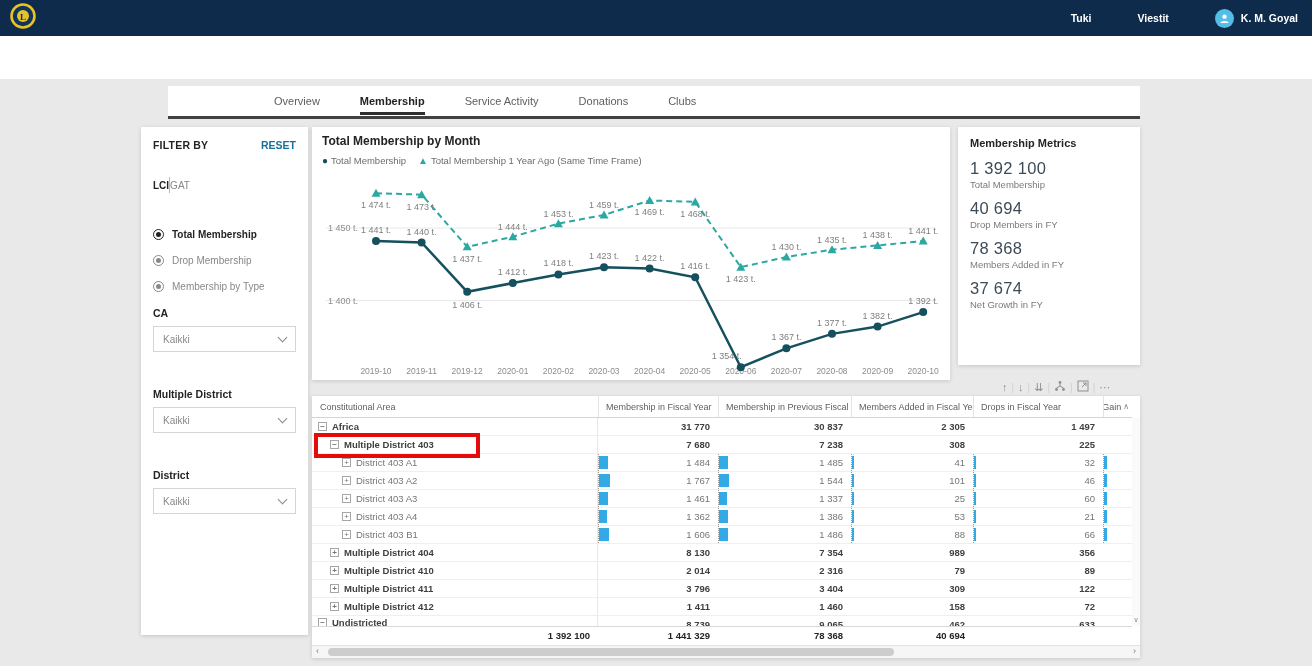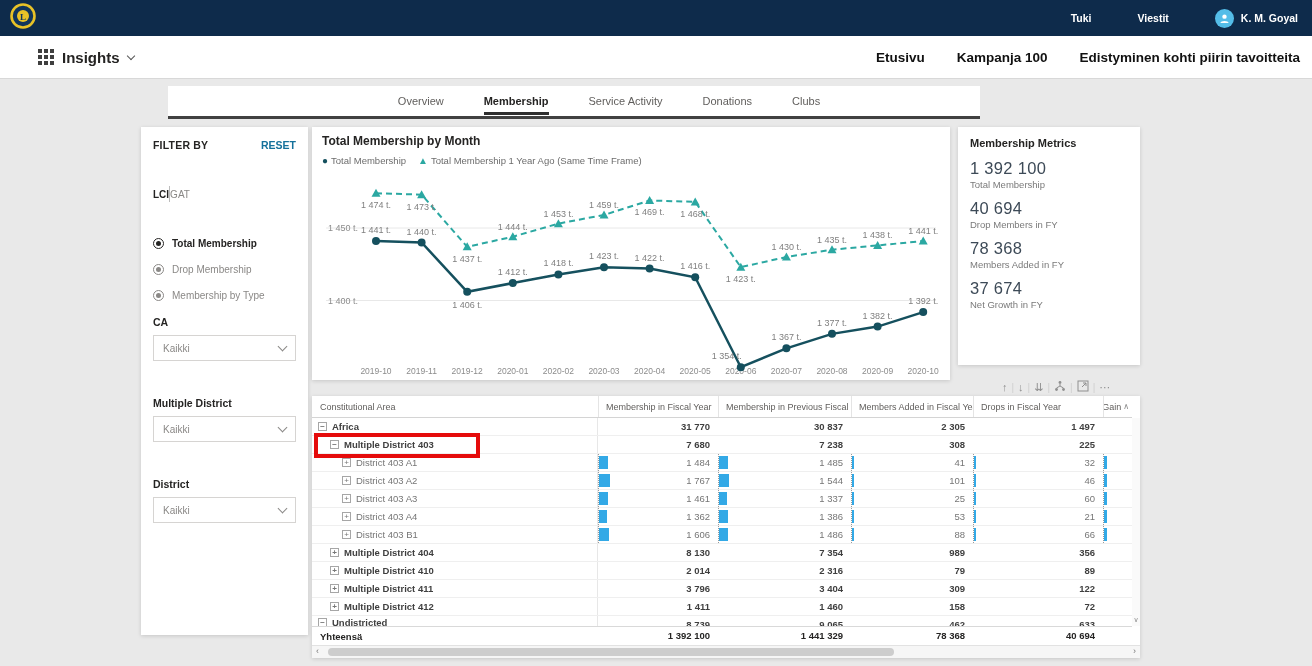--- a/index.html
+++ b/index.html
@@ -23,35 +23,35 @@
   .appnav-left { display:flex; align-items:center; gap:8px; cursor:pointer; }
   .grid-icon { display:grid; grid-template-columns:repeat(3,4px); grid-gap:2px; }
   .grid-icon i { width:4px; height:4px; background:#3f3f3f; }
   .app-title { font-size:15px; font-weight:700; color:#252423; }
   .chev { width:6px; height:6px; border-right:1.5px solid #555; border-bottom:1.5px solid #555;
     transform:rotate(45deg); margin-top:-3px; }
   .appnav-right { display:flex; align-items:center; gap:32px; }
   .appnav-right a { color:#111; font-size:13.5px; font-weight:700; text-decoration:none; cursor:pointer; }
 
   
-  .tabstrip { position:absolute; left:168px; top:86px; width:812px; height:33px; background:#fff;
-    border-bottom:3px solid #414141; display:flex; gap:40px; padding-left:70px; z-index:2;justify-content:center; }
+  .tabstrip { position:absolute; left:168px; top:86px; width:972px; height:33px; background:#fff;
+    border-bottom:3px solid #414141; display:flex; gap:40px; padding-left:106px; z-index:2; }
   .tab { font-size:11px; color:#605e5c; padding-top:9px; cursor:pointer; }
   .tab.active { color:#252423; font-weight:700; }
   .tab.active::after { content:""; display:block; height:3px; background:#2f2f2f; margin-top:5px; }
 
   
   .panel { position:absolute; background:#fff; box-shadow:0 1px 4px rgba(0,0,0,.15); z-index:2; }
 
   
   .filter-panel { left:141px; top:127px; width:167px; height:508px; padding:12px 12px; }
   .fp-head { display:flex; justify-content:space-between; align-items:center; }
   .fp-title { font-size:10.5px; font-weight:700; color:#252423; letter-spacing:.2px; }
   .fp-reset { font-size:10.5px; font-weight:700; color:#15719b; cursor:pointer;padding-left:19px; }
-  .fp-toggle { display:flex; align-items:center; margin-top:35px; }
+  .fp-toggle { display:flex; align-items:center; margin-top:26px; }
   .fp-toggle .on { font-size:10px; font-weight:700; color:#252423; cursor:pointer; }
   .fp-toggle .sep { width:1px; height:16px; background:#bcbcbc; }
   .fp-toggle .off { font-size:10px; color:#8a8886; cursor:pointer; }
   .radio-group { margin-top:36px; }
   .radio-row { display:flex; align-items:center; gap:8px; margin-bottom:15px; cursor:pointer; }
   .radio { width:11px; height:11px; border-radius:50%; border:1.5px solid #8a8886; position:relative; flex:0 0 auto; }
   .radio::after { content:""; position:absolute; left:2px; top:2px; width:5px; height:5px; border-radius:50%; background:#8a8886; }
   .radio-row.sel .radio { border-color:#252423; }
   .radio-row.sel .radio::after { background:#252423; }
   .radio-label { font-size:10px; color:#8a8886; }
@@ -144,42 +144,20 @@
           <svg width="11" height="11" viewBox="0 0 12 12">
             <circle cx="6" cy="4" r="2.4" fill="#fff"></circle>
             <path d="M1.5 11 C1.5 7.8 10.5 7.8 10.5 11 Z" fill="#fff"></path>
           </svg>
         </span>
         <span>K. M. Goyal</span>
       </div>
     </div>
   </header>
 
-  <nav class="appnav">
-    <div class="appnav-left">
-      <span class="grid-icon">
-          <i></i>
-          <i></i>
-          <i></i>
-          <i></i>
-          <i></i>
-          <i></i>
-          <i></i>
-          <i></i>
-          <i></i>
-        </span>
-      <span class="app-title">Insights</span>
-      <span class="chev"></span>
-    </div>
-    <div class="appnav-right" id="nav-links">
-        <a>Etusivu</a>
-        <a>Kampanja 100</a>
-        <a>Edistyminen kohti piirin tavoitteita</a>
-      </div>
-  </nav>
 
   <div class="tabstrip" id="tabstrip">
       <div class="tab">Overview</div>
       <div class="tab active">Membership</div>
       <div class="tab">Service Activity</div>
       <div class="tab">Donations</div>
       <div class="tab">Clubs</div>
     </div>
 
   <aside class="panel filter-panel">
@@ -529,21 +507,20 @@
             <span>Undistricted</span>
           </div>
           <div class="cell-num">8 739</div>
           <div class="cell-num">9 065</div>
           <div class="cell-num">462</div>
           <div class="cell-num">633</div>
           <div class="cell-num"></div>
         </div>
       </div>
     <div class="tfoot" id="tfoot">
-        <div class="cell-label">Yhteensä</div>
         <div class="cell-num">1 392 100</div>
         <div class="cell-num">1 441 329</div>
         <div class="cell-num">78 368</div>
         <div class="cell-num">40 694</div>
         <div class="cell-num"></div>
       </div>
     <div class="vscroll">
         <span class="arr">∨</span>
       </div>
     <div class="hscroll">

